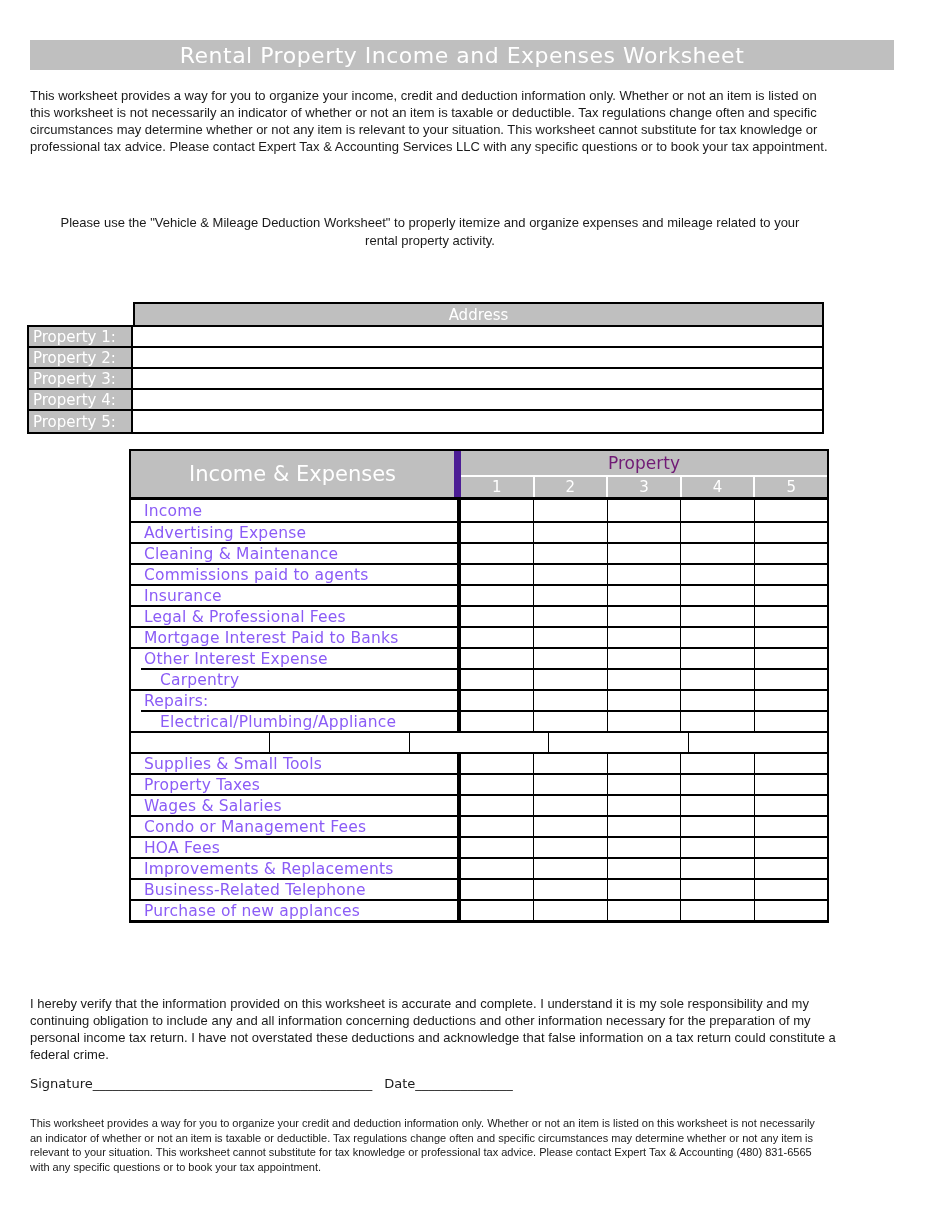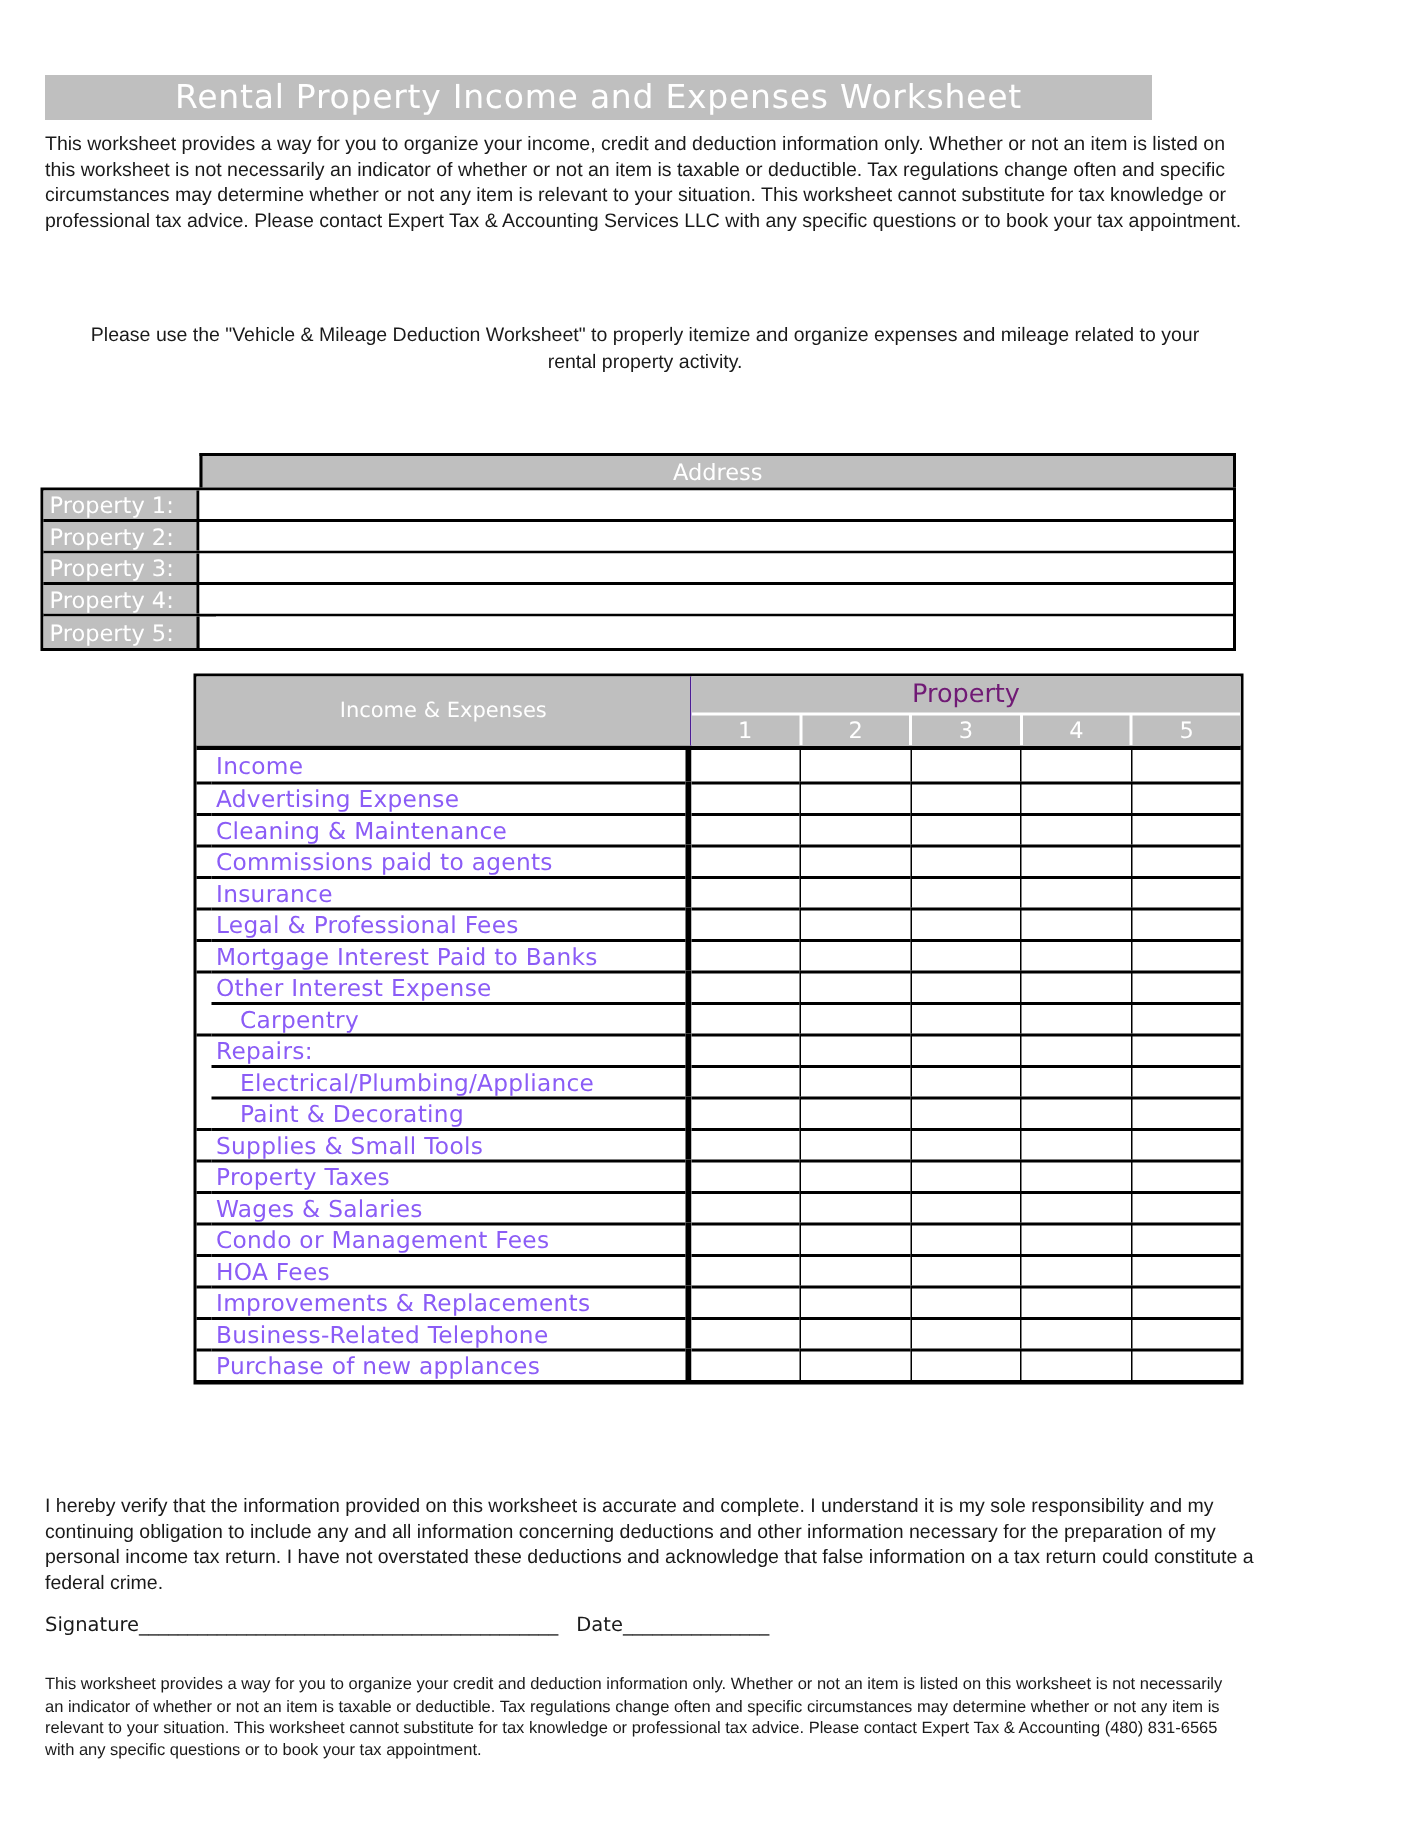--- a/index.html
+++ b/index.html
@@ -3,21 +3,21 @@
 <meta charset="utf-8">
 <style>
   * { box-sizing: border-box; margin: 0; padding: 0; }
   html, body { width: 950px; height: 1230px; background: #ffffff; overflow: hidden; }
   body { position: relative; font-family: "Liberation Sans", sans-serif; color: #1a1a1a; }
 
   .abs { position: absolute; }
 
   
   .title-bar {
-    left: 30px; top: 50px; width: 738px; height: 30px;
+    left: 30px; top: 40px; width: 864px; height: 30px;
     background: #bfbfbf; color: #ffffff;
     font-family: "DejaVu Sans", sans-serif;
     font-size: 22px; letter-spacing: 0.5px;
     display: flex; align-items: center; justify-content: center;
     white-space: nowrap;
   }
 
   
   .intro { left: 30px; top: 87px; width: 802px; font-size: 13px; line-height: 17px; color: #1a1a1a; }
   .note  { left: 45px; top: 214px; width: 770px; font-size: 13px; line-height: 18px; text-align: center; }
@@ -45,22 +45,22 @@
     display: flex; align-items: center; padding-left: 4px;
     white-space: nowrap;
   }
   .addr-value { flex: 1; background: #ffffff; }
 
   
   .inc-table { left: 129px; top: 449px; width: 700px; border: 2px solid #000; border-bottom-width: 3px; background: #fff; }
   .inc-header { display: flex; height: 49px; border-bottom: 3px solid #000; }
   .inc-header-left {
     width: 330px; background: #bfbfbf; color: #ffffff;
-    border-right: 1px solid #4c1d95;
-    font-family: "DejaVu Sans", sans-serif; font-size: 14px;
+    border-right: 7px solid #4c1d95;
+    font-family: "DejaVu Sans", sans-serif; font-size: 21px;
     display: flex; align-items: center; justify-content: center;
   }
   .inc-header-right { flex: 1; display: flex; flex-direction: column; background: #ffffff; }
   .prop-title {
     height: 24px; margin-bottom: 2px;
     background: #bfbfbf; color: #701a75;
     font-family: "DejaVu Sans", sans-serif; font-size: 17px;
     display: flex; align-items: center; justify-content: center;
   }
   .prop-nums { flex: 1; display: flex; }
@@ -253,24 +253,20 @@
           <div class="indent-strip"></div>
           <div class="inc-label-text cell-top ind">Electrical/Plumbing/Appliance</div>
         </div>
         <div class="inc-cell cell-top c0"></div>
         <div class="inc-cell cell-top c1"></div>
         <div class="inc-cell cell-top c2"></div>
         <div class="inc-cell cell-top c3"></div>
         <div class="inc-cell cell-top c4"></div>
       </div>
       <div class="inc-row">
-        <div class="inc-label">
-          <div class="indent-strip"></div>
-          <div class="inc-label-text cell-top ind">Paint &amp; Decorating</div>
-        </div>
         <div class="inc-cell cell-top c0"></div>
         <div class="inc-cell cell-top c1"></div>
         <div class="inc-cell cell-top c2"></div>
         <div class="inc-cell cell-top c3"></div>
         <div class="inc-cell cell-top c4"></div>
       </div>
       <div class="inc-row">
         <div class="inc-label">
           <div class="indent-strip cell-top"></div>
           <div class="inc-label-text cell-top">Supplies &amp; Small Tools</div>

